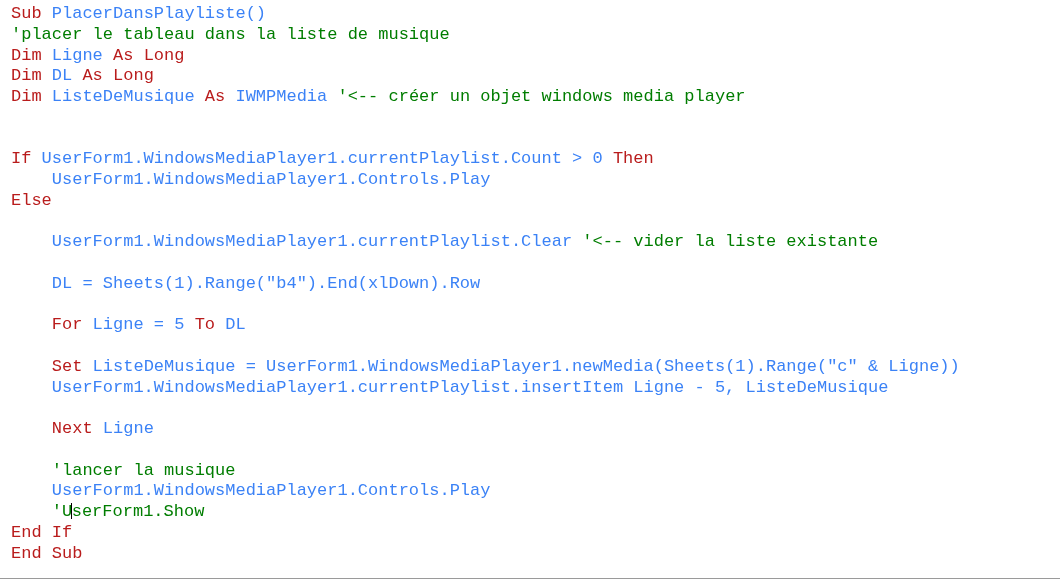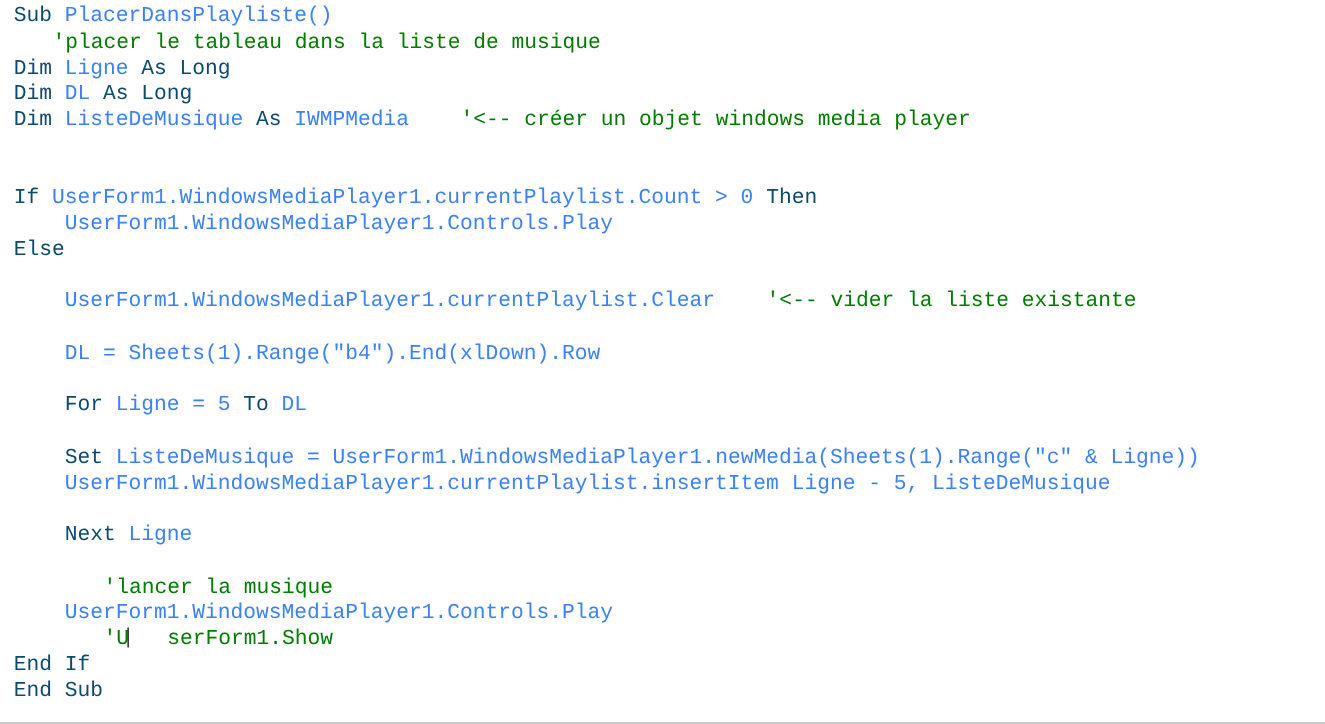--- a/index.html
+++ b/index.html
@@ -34,23 +34,23 @@
     height: 20.75px;
     line-height: 20.75px;
     font-size: 17px;
     white-space: pre;
     letter-spacing: 0px;
     color: #000000;
   }
   .code-line .tok {
     white-space: pre;
   }
-  .tok-kw    { color: #0c4a6e; }
+  .tok-kw    { color: #b91c1c; }
   .tok-id    { color: #3b82f6; }
-  .tok-cmt   { color: #007d00; margin-left: 31px; }
+  .tok-cmt   { color: #007d00; }
 
   
   .caret {
     display: inline-block;
     width: 0;
     border-left: 1.5px solid #000000;
     height: 16px;
     vertical-align: -3px;
     margin-left: -0.75px;
     margin-right: -0.75px;

